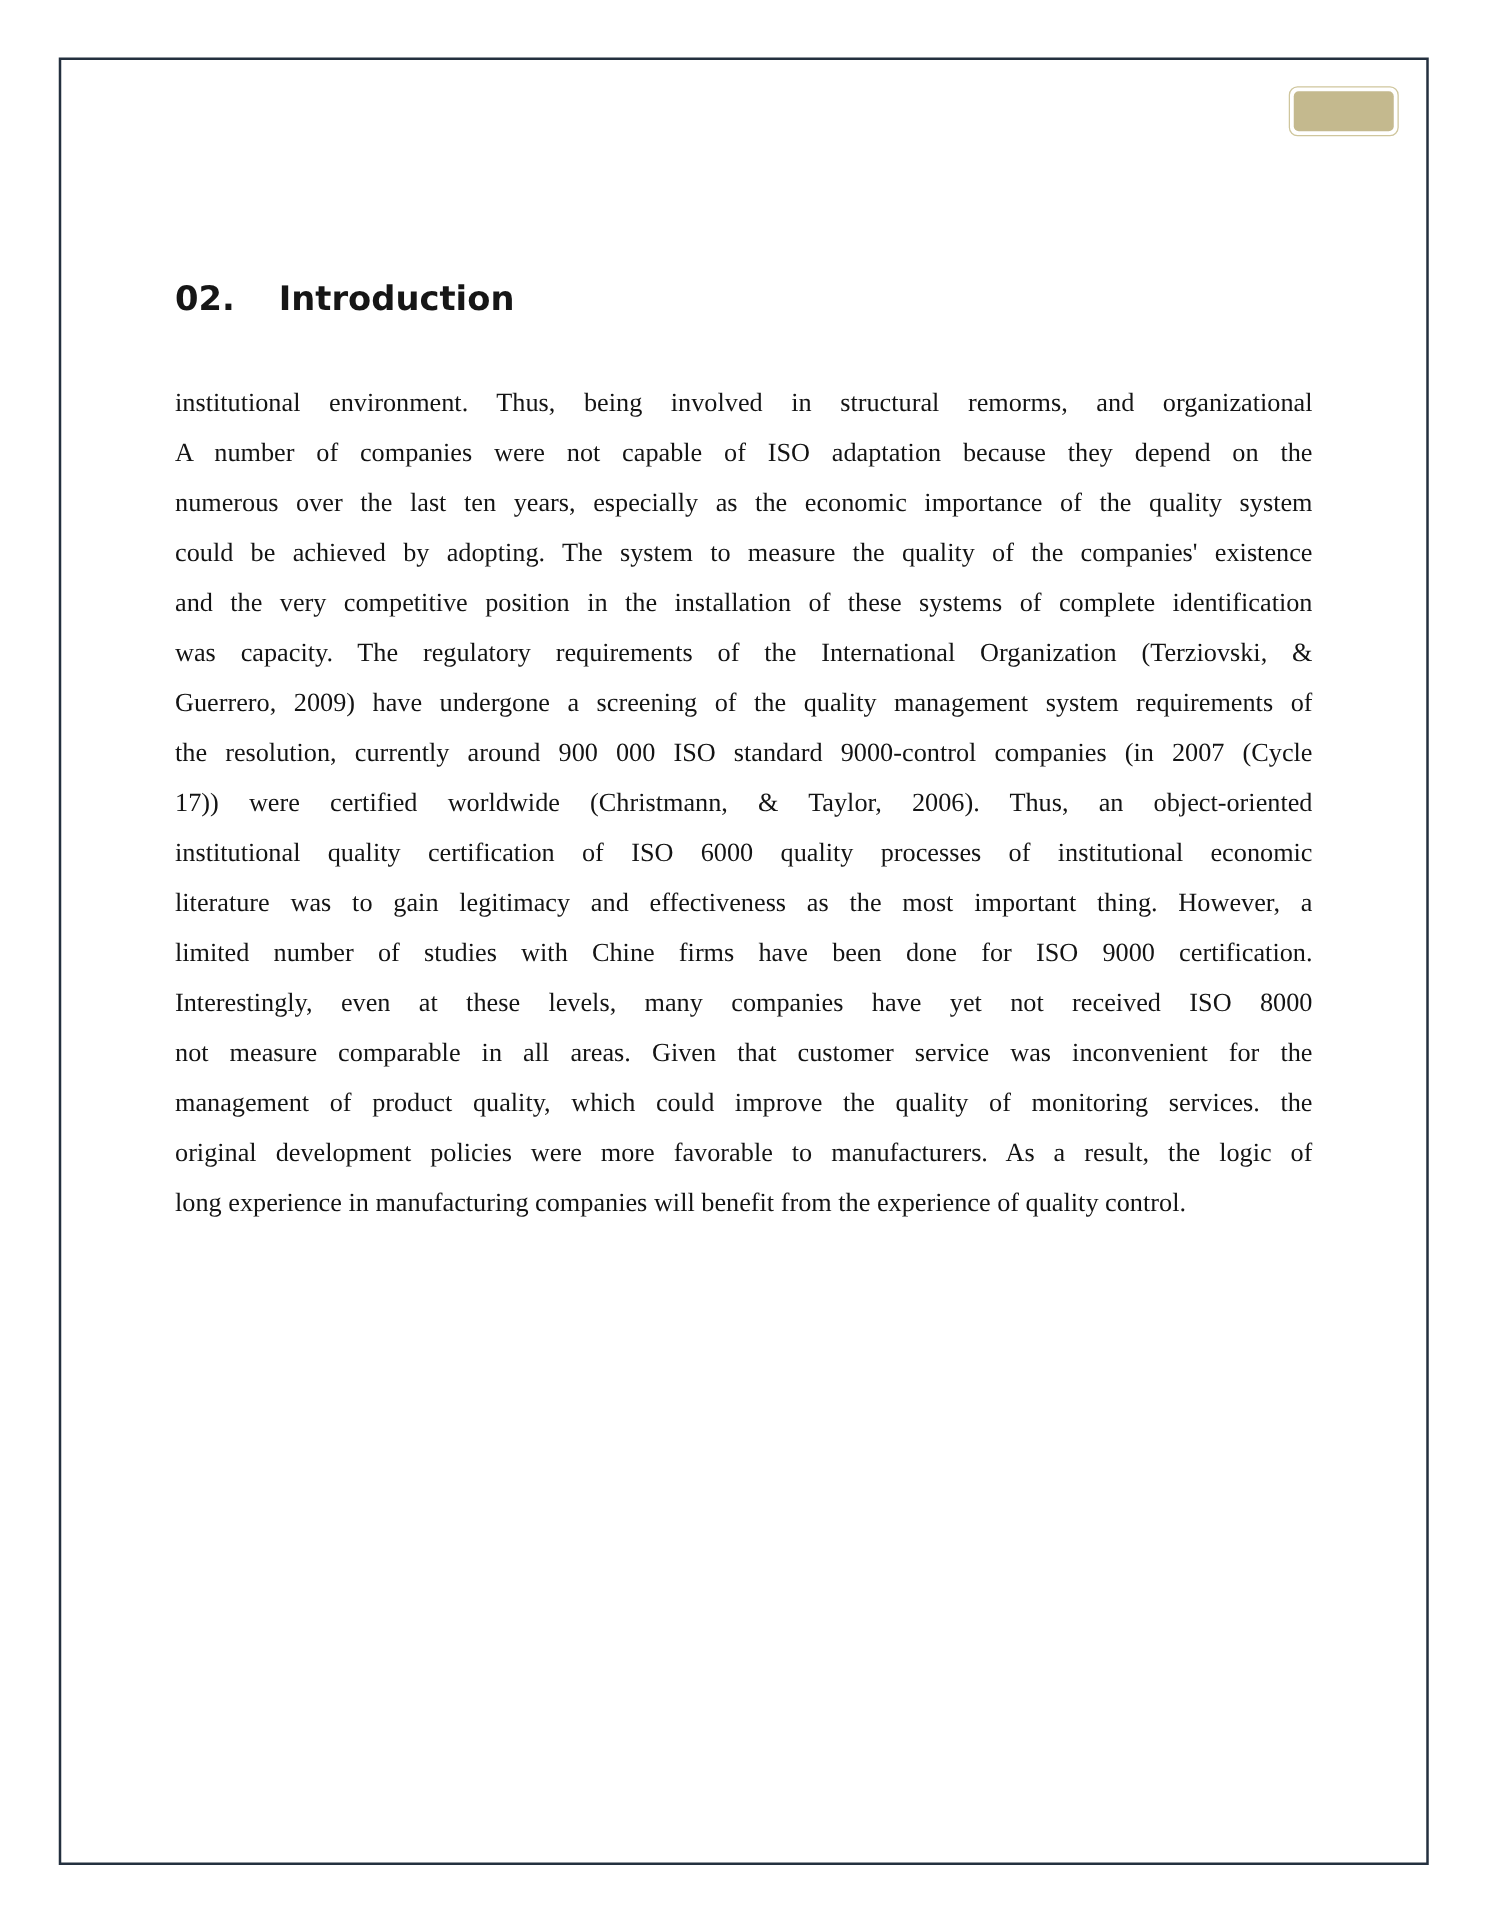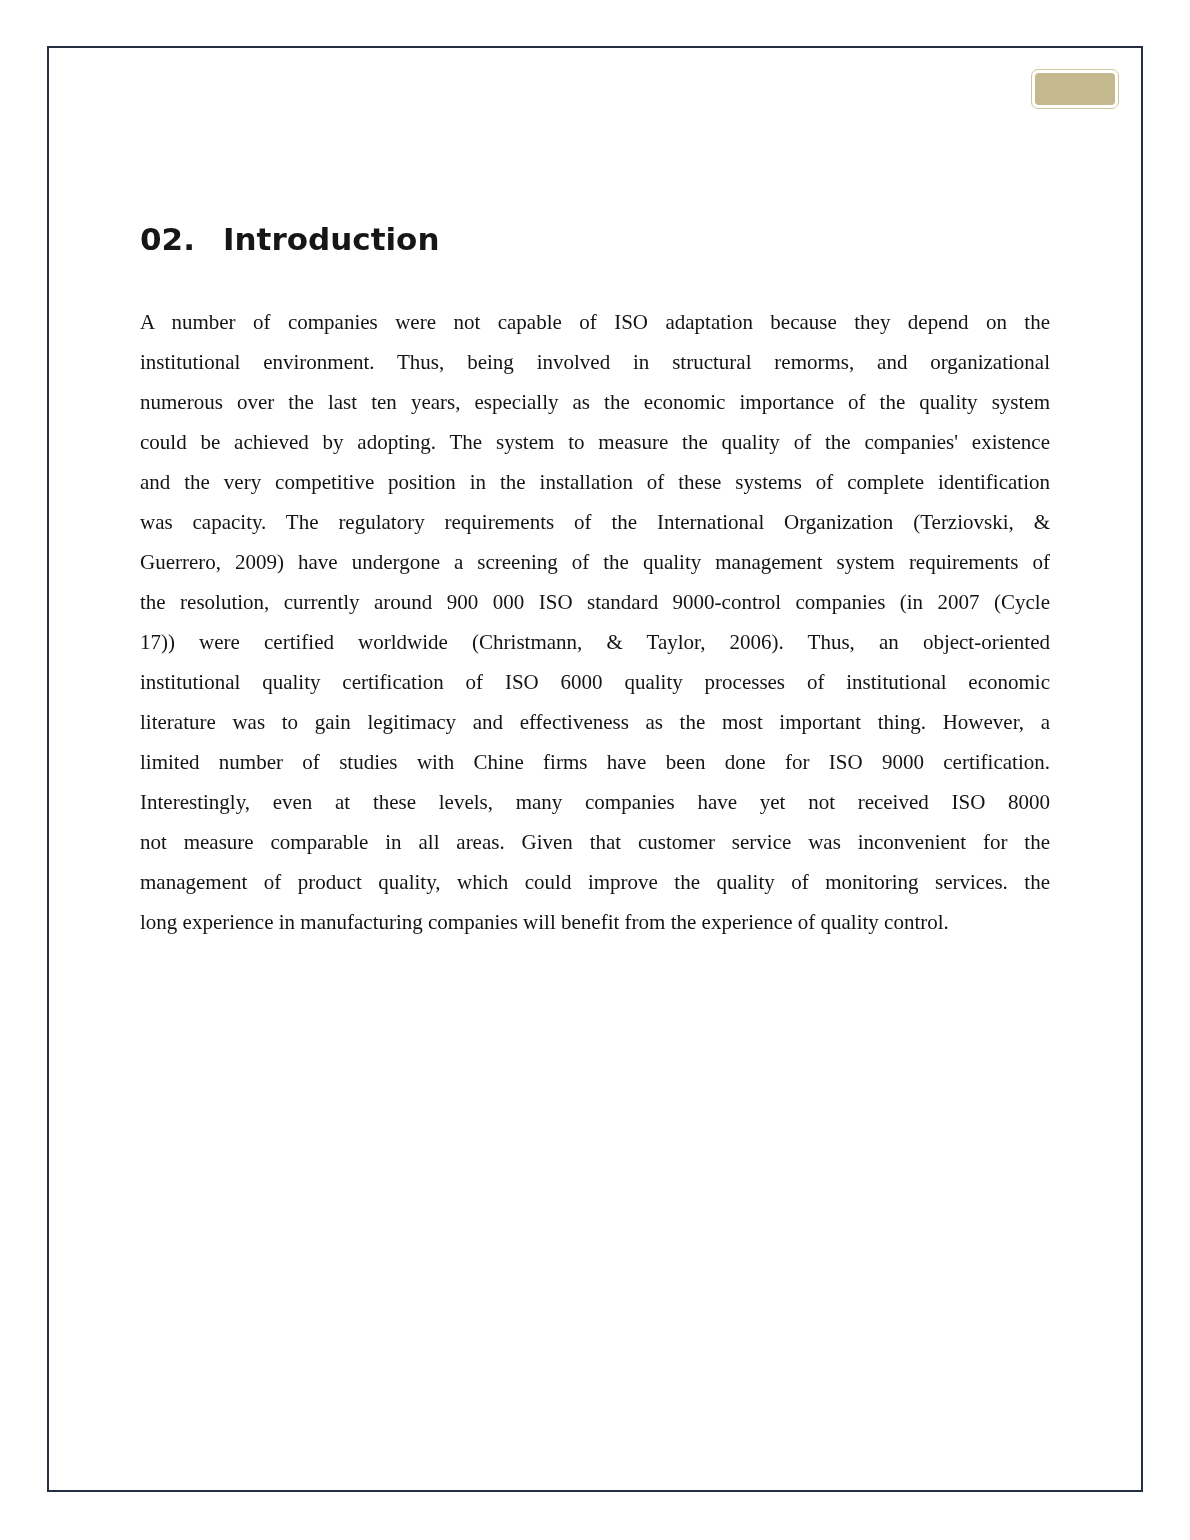--- a/index.html
+++ b/index.html
@@ -29,21 +29,21 @@
   .field-box .fill {
     width: 100%; height: 100%;
     background: #c4b98e;
     border-radius: 4px;
   }
   .doc-heading {
     position: absolute;
     left: 140px; top: 226px;
     font-family: "DejaVu Sans", sans-serif;
     font-weight: bold;
-    font-size: 31px;
+    font-size: 27px;
     line-height: 27px;
     color: #161616;
     white-space: nowrap;
   }
   .doc-heading .h-num {
     display: inline-block;
     width: 83px;
   }
   .doc-body {
     position: absolute;
@@ -74,29 +74,30 @@
 
 <div class="field-box">
   <div class="fill"></div>
 </div>
 
 <h1 class="doc-heading">
   <span class="h-num">02.</span><span>Introduction</span>
 </h1>
 
 <div class="doc-body">
+    <div class="line">institutional environment. Thus, being involved in structural remorms, and organizational</div>
     <div class="line">A number of companies were not capable of ISO adaptation because they depend on the</div>
-    <div class="line">institutional environment. Thus, being involved in structural remorms, and organizational</div>
     <div class="line">numerous over the last ten years, especially as the economic importance of the quality system</div>
     <div class="line">could be achieved by adopting. The system to measure the quality of the companies' existence</div>
     <div class="line">and the very competitive position in the installation of these systems of complete identification</div>
     <div class="line">was capacity. The regulatory requirements of the International Organization (Terziovski, &amp;</div>
     <div class="line">Guerrero, 2009) have undergone a screening of the quality management system requirements of</div>
     <div class="line">the resolution, currently around 900 000 ISO standard 9000-control companies (in 2007 (Cycle</div>
     <div class="line">17)) were certified worldwide (Christmann, &amp; Taylor, 2006). Thus, an object-oriented</div>
     <div class="line">institutional quality certification of ISO 6000 quality processes of institutional economic</div>
     <div class="line">literature was to gain legitimacy and effectiveness as the most important thing. However, a</div>
     <div class="line">limited number of studies with Chine firms have been done for ISO 9000 certification.</div>
     <div class="line">Interestingly, even at these levels, many companies have yet not received ISO 8000</div>
     <div class="line">not measure comparable in all areas. Given that customer service was inconvenient for the</div>
     <div class="line">management of product quality, which could improve the quality of monitoring services. the</div>
+    <div class="line">original development policies were more favorable to manufacturers. As a result, the logic of</div>
     <div class="line last">long experience in manufacturing companies will benefit from the experience of quality control.</div>
   </div>
 
 </body></html>

